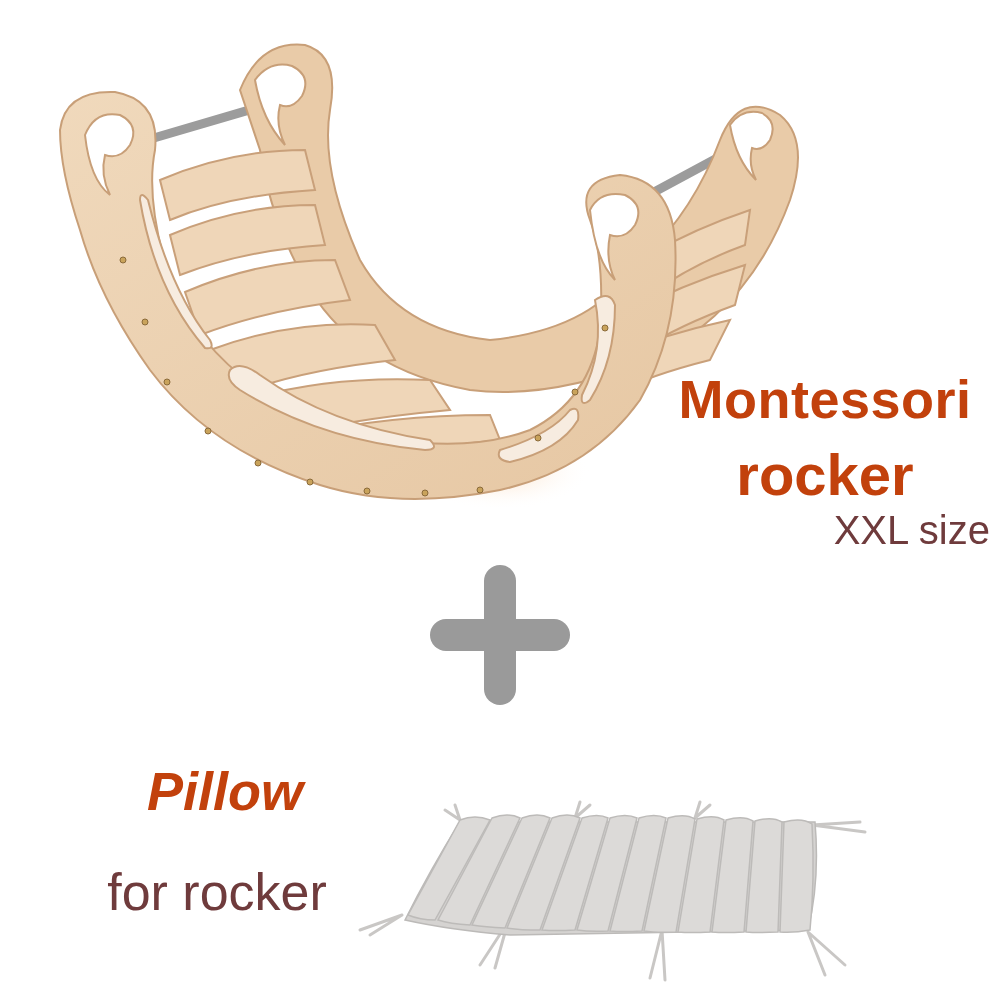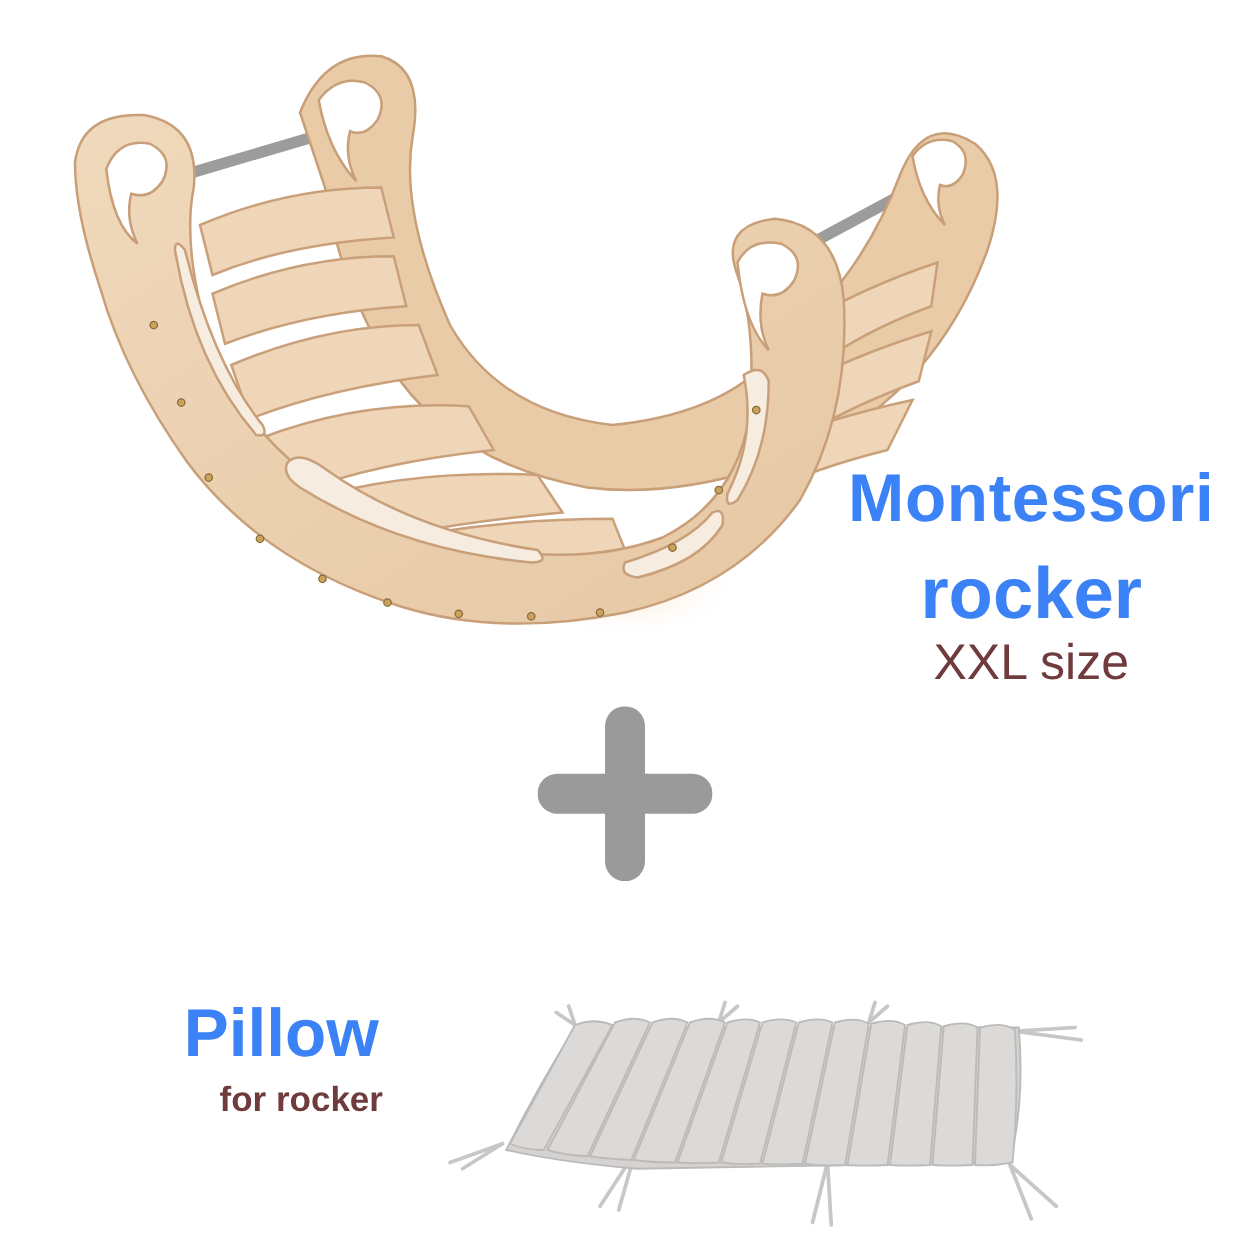--- a/index.html
+++ b/index.html
@@ -1,24 +1,24 @@
 <!DOCTYPE html>
 <html><head>
 <meta charset="utf-8">
 <style>
   html, body { margin: 0; padding: 0; }
   body { width: 1000px; height: 1000px; background: #ffffff; position: relative; overflow: hidden; font-family: "Liberation Sans", sans-serif; }
   .abs { position: absolute; }
-  .title { color: #3b82f6; font-weight: bold; text-align: center; line-height: 1; }
+  .title { color: #c2410c; font-weight: bold; text-align: center; line-height: 1; }
   .sub { color: #6f3b3c; text-align: center; line-height: 1; }
   #rocker-title-1 { left: 660px; top: 372px; width: 330px; font-size: 54px; letter-spacing: 0.5px; }
   #rocker-title-2 { left: 660px; top: 446px; width: 330px; font-size: 58px; }
-  #rocker-sub { left: 660px; top: 510px; width: 330px; font-size: 40px; }
-  #pillow-title { left: 100px; top: 800px; width: 250px; font-size: 54px; }
-  #pillow-sub { left: 116px; top: 866px; width: 250px; font-size: 28px; font-weight: bold; }
+  #rocker-sub { left: 660px; top: 510px; width: 330px; font-size: 40px; text-align: right; }
+  #pillow-title { left: 100px; top: 764px; width: 250px; font-size: 54px; font-style: italic; }
+  #pillow-sub { left: 92px; top: 866px; width: 250px; font-size: 52px; }
   svg { position: absolute; }
 </style>
 </head>
 <body>
 
 <svg width="820" height="520" viewBox="0 0 820 520" style="left:30px; top:30px;">
   <defs>
     <linearGradient id="wood" x1="0" y1="0" x2="1" y2="1">
       <stop offset="0" stop-color="#f0d9bc"></stop>
       <stop offset="1" stop-color="#e6c7a3"></stop>

